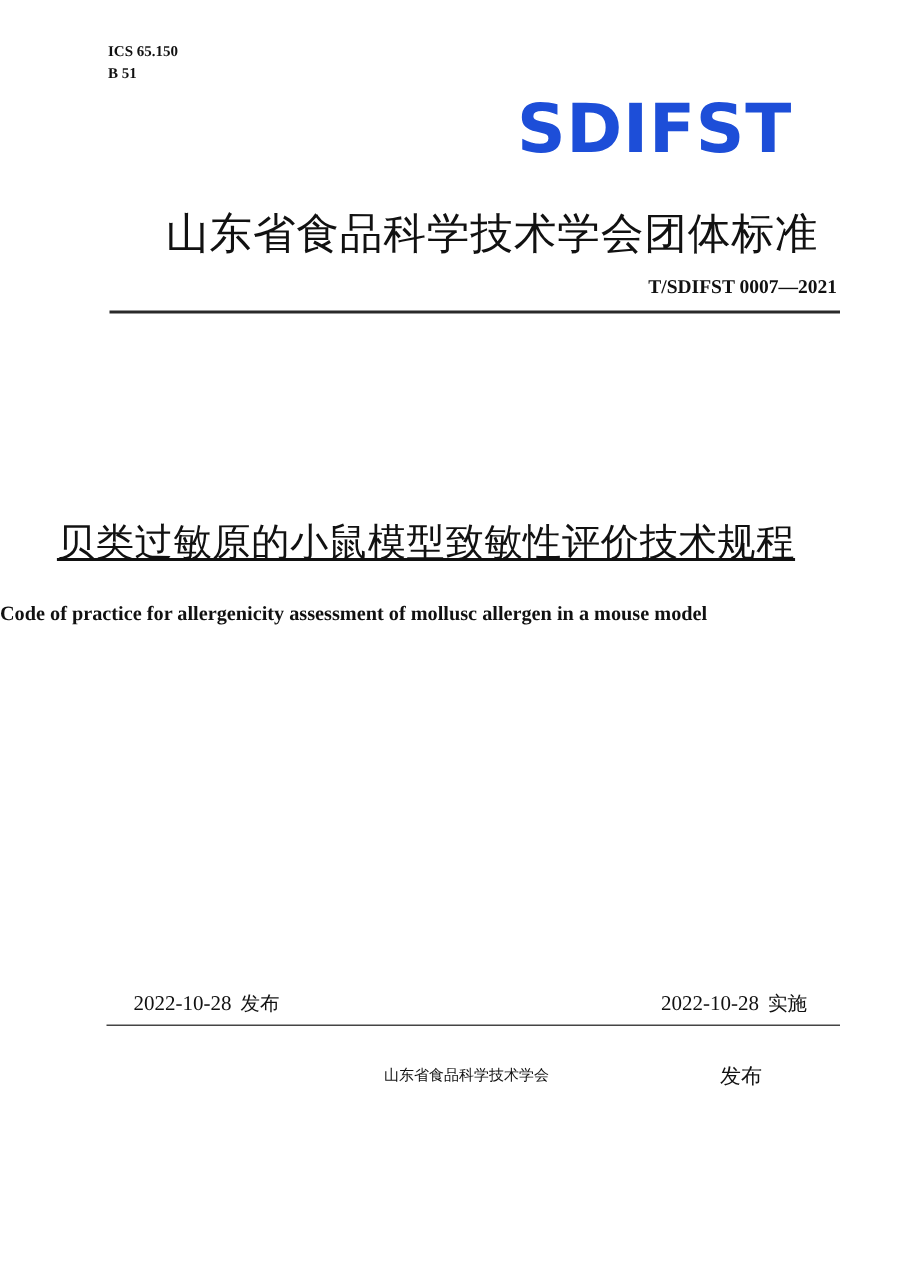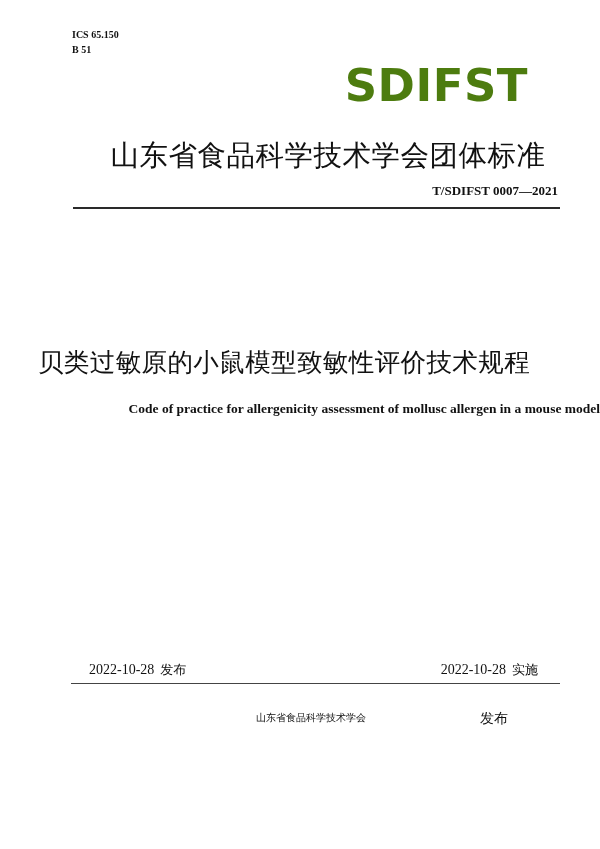--- a/index.html
+++ b/index.html
@@ -31,21 +31,21 @@
       left: 72px; top: 44px;
       font-size: 10px; line-height: 12px; text-align: right;
     }
     #brand {
       right: 72px; top: 58px;
       font-family: "DejaVu Sans", "Liberation Sans", sans-serif;
       font-weight: bold;
       font-size: 45px;
       line-height: 56px;
       letter-spacing: 0.5px;
-      color: #4d7c0f;
+      color: #1d4ed8;
     }
     #org-standard {
       left: 0; width: 600px; top: 136px;
       text-align: center;
       font-size: 28.5px;
       line-height: 40px;
       font-weight: normal;
       letter-spacing: 0.5px;
     }
     #std-code {
@@ -55,24 +55,25 @@
     #rule-top {
       left: 73px; width: 487px; top: 207px;
       height: 2px; background: #2a2a2a;
     }
     #title-cn {
       left: 0; width: 512px; top: 344px;
       text-align: center;
       font-size: 25.5px;
       line-height: 36px;
       letter-spacing: 0.4px;
+      text-decoration: underline;
     }
     #title-en {
       left: 0; width: 600px; top: 400px;
-      text-align: right;
+      text-align: left;
       font-size: 13.5px;
       line-height: 18px;
     }
     .date-line {
       font-family: "Liberation Serif", "DejaVu Serif", serif;
       font-size: 14px;
       line-height: 18px;
     }
     .date-line .cn {
       font-family: "DejaVu Sans", "Liberation Sans", sans-serif;

